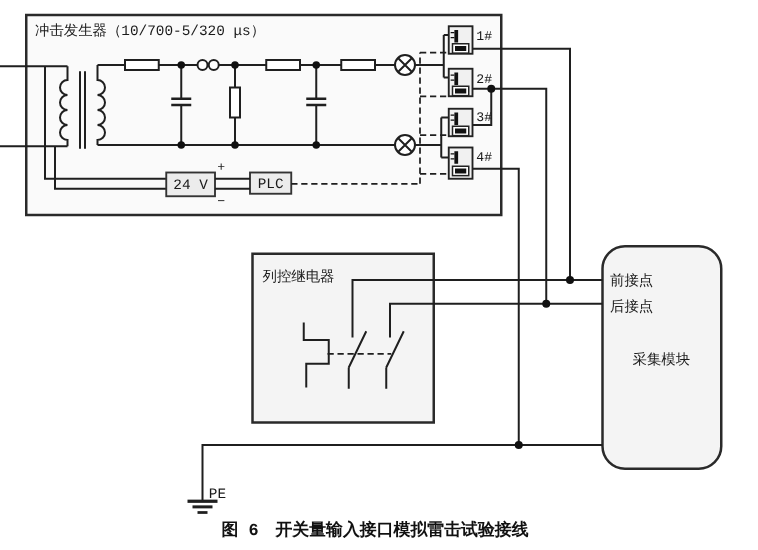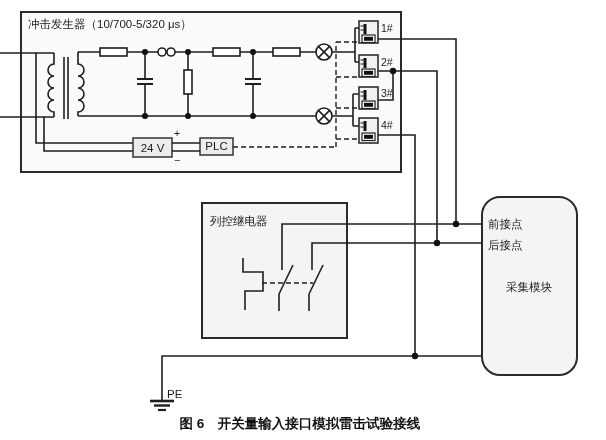--- a/index.html
+++ b/index.html
@@ -1,17 +1,17 @@
 <!DOCTYPE html>
 <html><head>
 <meta charset="utf-8">
 <style>
   html,body{margin:0;padding:0;background:#fff;}
   .stage{position:relative;width:606px;height:440px;background:#ffffff;overflow:hidden;
-         font-family:Liberation Sans, sans-serif;}
+         font-family:Liberation Mono, monospace;}
   svg{display:block;}
   .wire{stroke:#1f1f1f;stroke-width:1.6;fill:none;}
   .wire-thick{stroke:#1f1f1f;stroke-width:2;fill:none;}
   .dashed{stroke:#1f1f1f;stroke-width:1.4;fill:none;stroke-dasharray:5 3;}
   .bigbox{fill:#fafafa;stroke:#2a2a2a;stroke-width:2;}
   .graybox{fill:#f4f4f4;stroke:#2a2a2a;stroke-width:2;}
   .smallbox{fill:#f1f1f1;stroke:#222;stroke-width:1.5;}
   .compbox{fill:#ececec;stroke:#333;stroke-width:1.5;}
   .comp{fill:#ffffff;stroke:#1f1f1f;stroke-width:1.6;}
   .dot{fill:#111;stroke:none;}

